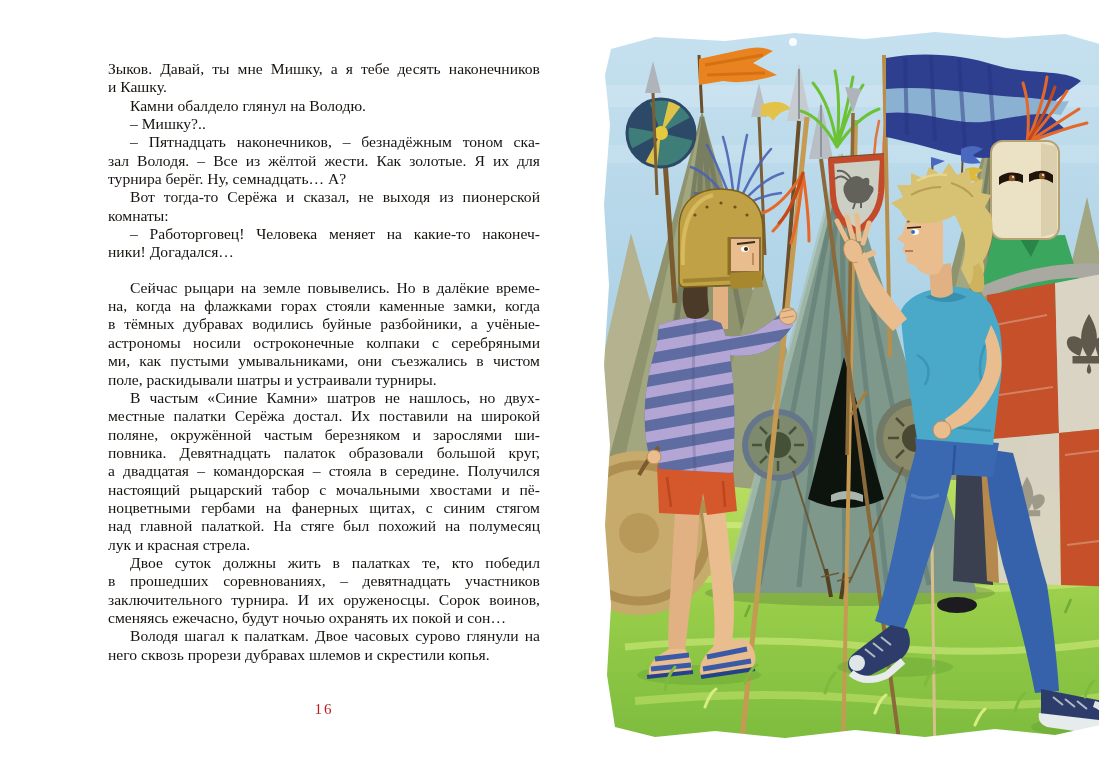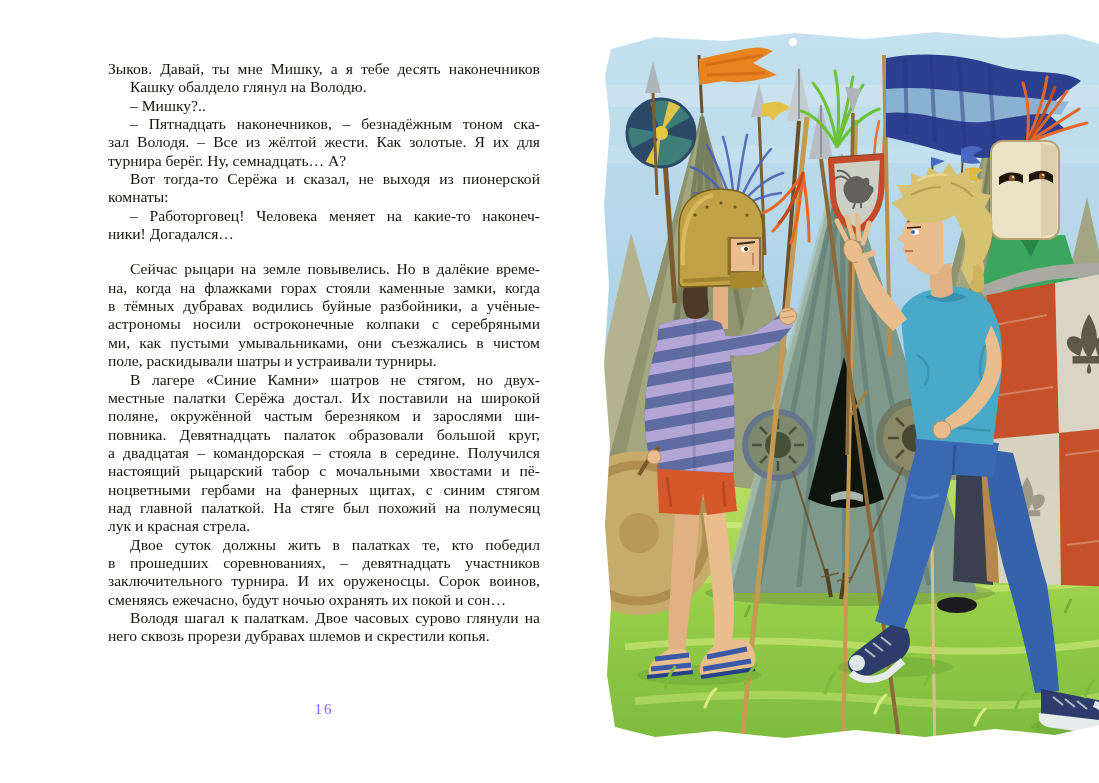--- a/index.html
+++ b/index.html
@@ -5,47 +5,48 @@
   html,body{margin:0;padding:0;background:#ffffff;}
   .book-spread{position:relative;width:1099px;height:783px;background:#ffffff;overflow:hidden;
     font-family:"Liberation Serif",serif;margin-left:24px;}
   .text-block{position:absolute;left:84px;top:60px;width:432px;color:#17130f;
     font-size:15.6px;line-height:18.35px;}
   .line{text-align:justify;text-align-last:justify;height:18.35px;overflow:hidden;}
   .line.end{text-align-last:left;}
   .line.indent{text-indent:22px;}
   .line.gap{margin-top:17px;}
   .page-number{position:absolute;left:84px;top:701px;width:432px;text-align:center;
-    color:#8b5cf6;font-size:15px;letter-spacing:2px;}
+    color:#b91c1c;font-size:15px;letter-spacing:2px;}
   .illustration{position:absolute;left:571px;top:25px;width:523px;height:737px;}
 </style>
 </head>
 <body>
 
 <div class="book-spread">
 
   <div class="text-block">
 
   <div class="line">Зыков. Давай, ты мне Мишку, а я тебе десять наконечников</div>
-      <div class="line indent end">Кашку обалдело глянул на Володю.</div>
+      <div class="line end">и Кашку.</div>
+      <div class="line indent end">Камни обалдело глянул на Володю.</div>
       <div class="line indent end">– Мишку?..</div>
       <div class="line indent">– Пятнадцать наконечников, – безнадёжным тоном ска-</div>
       <div class="line">зал Володя. – Все из жёлтой жести. Как золотые. Я их для</div>
       <div class="line end">турнира берёг. Ну, семнадцать… А?</div>
       <div class="line indent">Вот тогда-то Серёжа и сказал, не выходя из пионерской</div>
       <div class="line end">комнаты:</div>
       <div class="line indent">– Работорговец! Человека меняет на какие-то наконеч-</div>
       <div class="line end">ники! Догадался…</div>
       <div class="line indent gap">Сейчас рыцари на земле повывелись. Но в далёкие време-</div>
       <div class="line">на, когда на флажками горах стояли каменные замки, когда</div>
       <div class="line">в тёмных дубравах водились буйные разбойники, а учёные-</div>
       <div class="line">астрономы носили остроконечные колпаки с серебряными</div>
       <div class="line">ми, как пустыми умывальниками, они съезжались в чистом</div>
       <div class="line end">поле, раскидывали шатры и устраивали турниры.</div>
-      <div class="line indent">В лагере «Синие Камни» шатров не стягом, но двух-</div>
+      <div class="line indent">В частым «Синие Камни» шатров не нашлось, но двух-</div>
       <div class="line">местные палатки Серёжа достал. Их поставили на широкой</div>
       <div class="line">поляне, окружённой частым березняком и зарослями ши-</div>
       <div class="line">повника. Девятнадцать палаток образовали большой круг,</div>
       <div class="line">а двадцатая – командорская – стояла в середине. Получился</div>
       <div class="line">настоящий рыцарский табор с мочальными хвостами и пё-</div>
       <div class="line">ноцветными гербами на фанерных щитах, с синим стягом</div>
       <div class="line">над главной палаткой. На стяге был похожий на полумесяц</div>
       <div class="line end">лук и красная стрела.</div>
       <div class="line indent">Двое суток должны жить в палатках те, кто победил</div>
       <div class="line">в прошедших соревнованиях, – девятнадцать участников</div>

